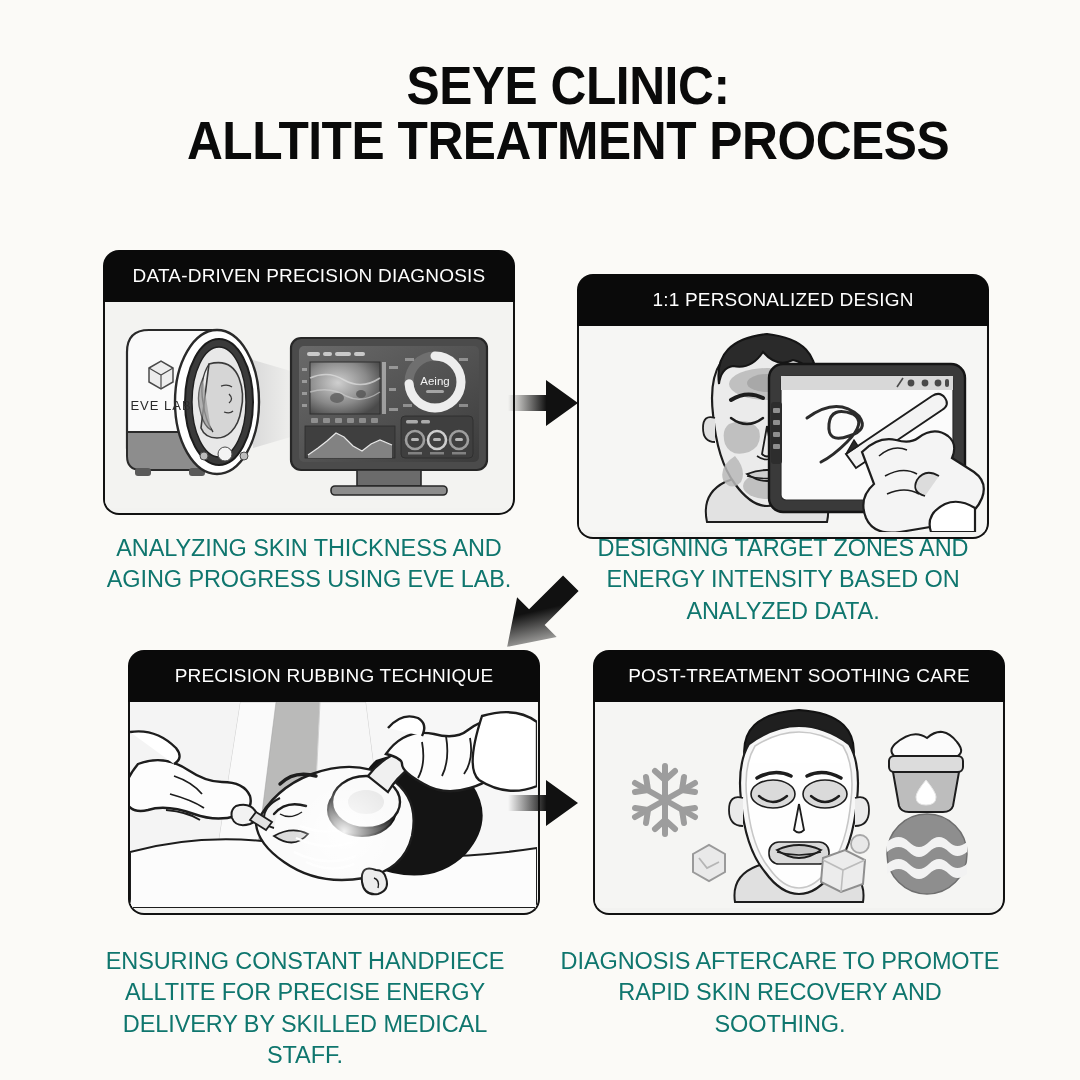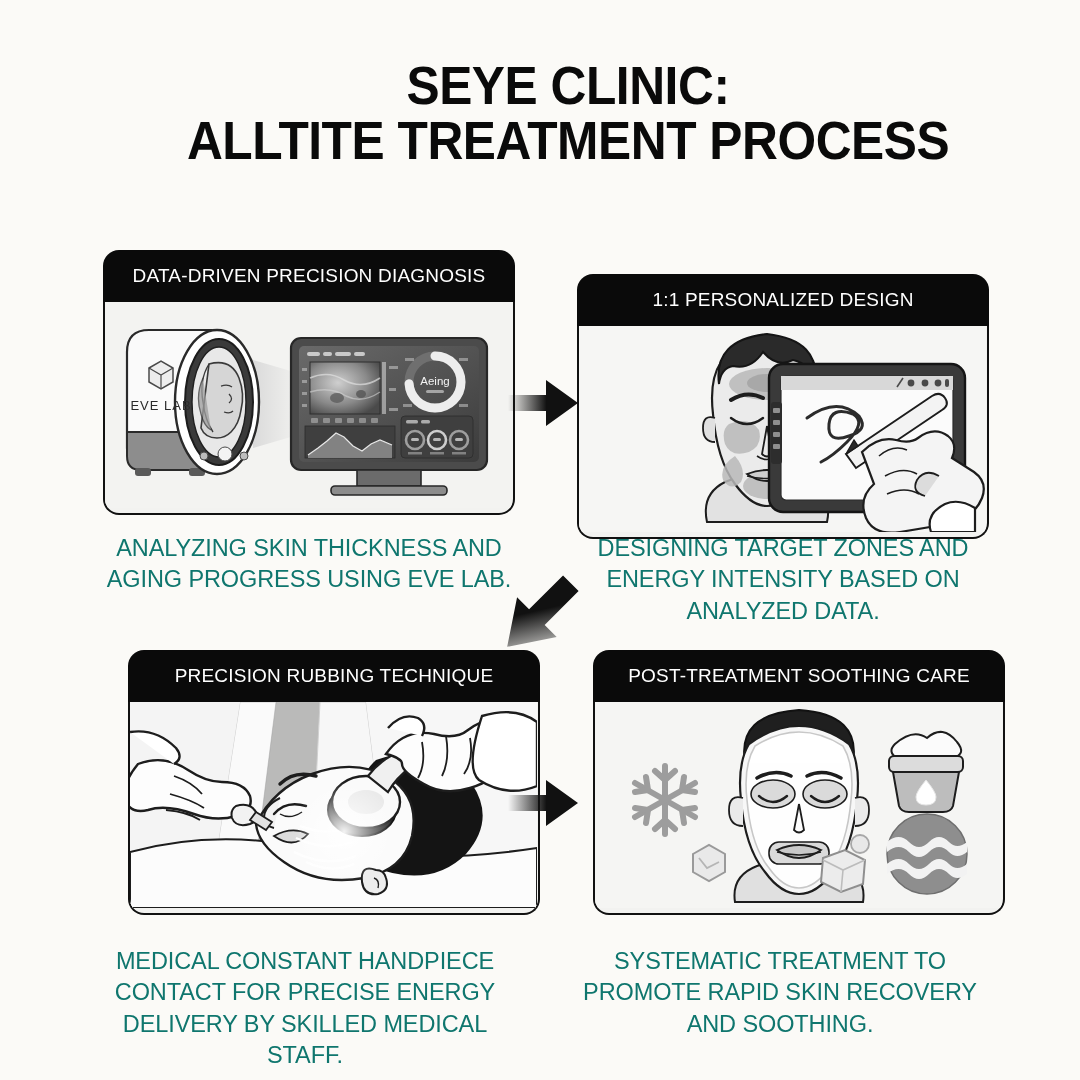--- a/index.html
+++ b/index.html
@@ -498,16 +498,16 @@
           <stop offset="55%" stop-color="#111" stop-opacity="1"></stop>
           <stop offset="100%" stop-color="#111" stop-opacity="1"></stop>
         </linearGradient>
       </defs>
       <path d="M0,21 L38,21 L38,6 L70,29 L38,52 L38,37 L0,37 Z" fill="url(#arrG3)"></path>
     </svg>
   </div>
 
   <div class="caption p1">ANALYZING SKIN THICKNESS AND AGING PROGRESS USING EVE LAB.</div>
   <div class="caption p2">DESIGNING TARGET ZONES AND ENERGY INTENSITY BASED ON ANALYZED DATA.</div>
-  <div class="caption p3">MEDICAL CONSTANT HANDPIECE CONTACT FOR PRECISE ENERGY DELIVERY BY SKILLED MEDICAL STAFF.</div>
-  <div class="caption p4">SYSTEMATIC TREATMENT TO PROMOTE RAPID SKIN RECOVERY AND SOOTHING.</div>
+  <div class="caption p3">ENSURING CONSTANT HANDPIECE ALLTITE FOR PRECISE ENERGY DELIVERY BY SKILLED MEDICAL STAFF.</div>
+  <div class="caption p4">DIAGNOSIS AFTERCARE TO PROMOTE RAPID SKIN RECOVERY AND SOOTHING.</div>
 
 </div>
 
 </body></html>

